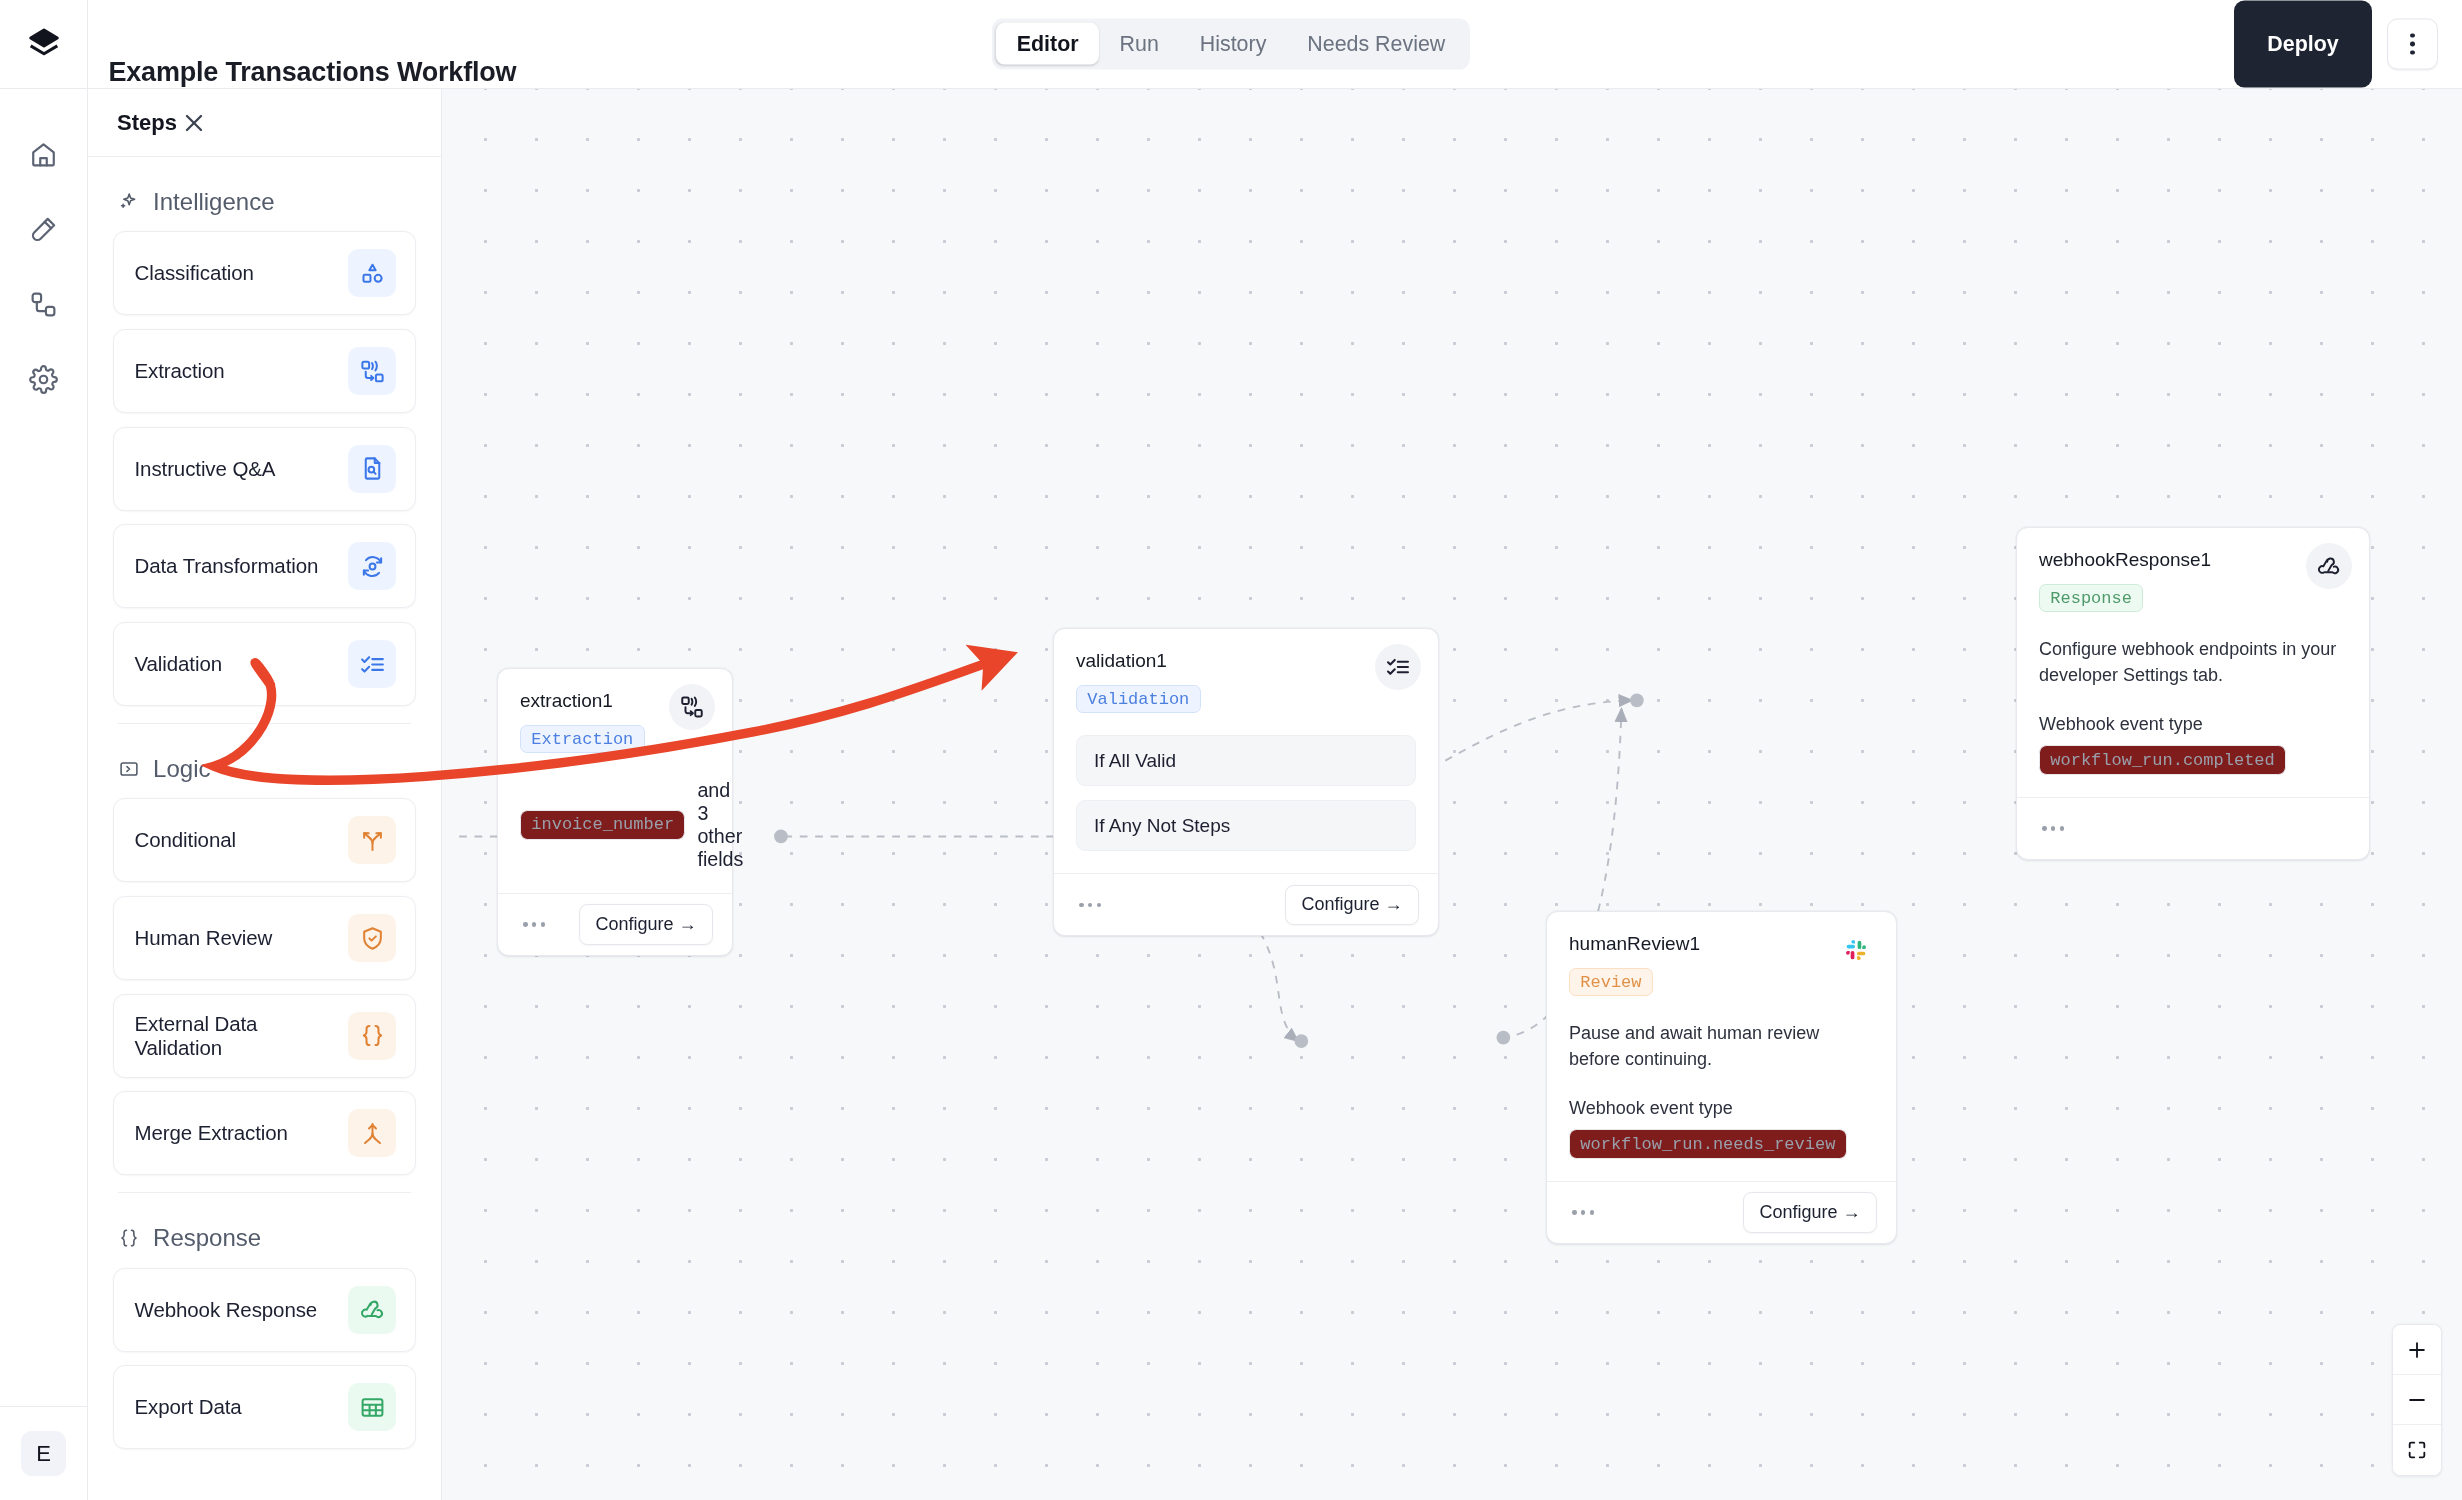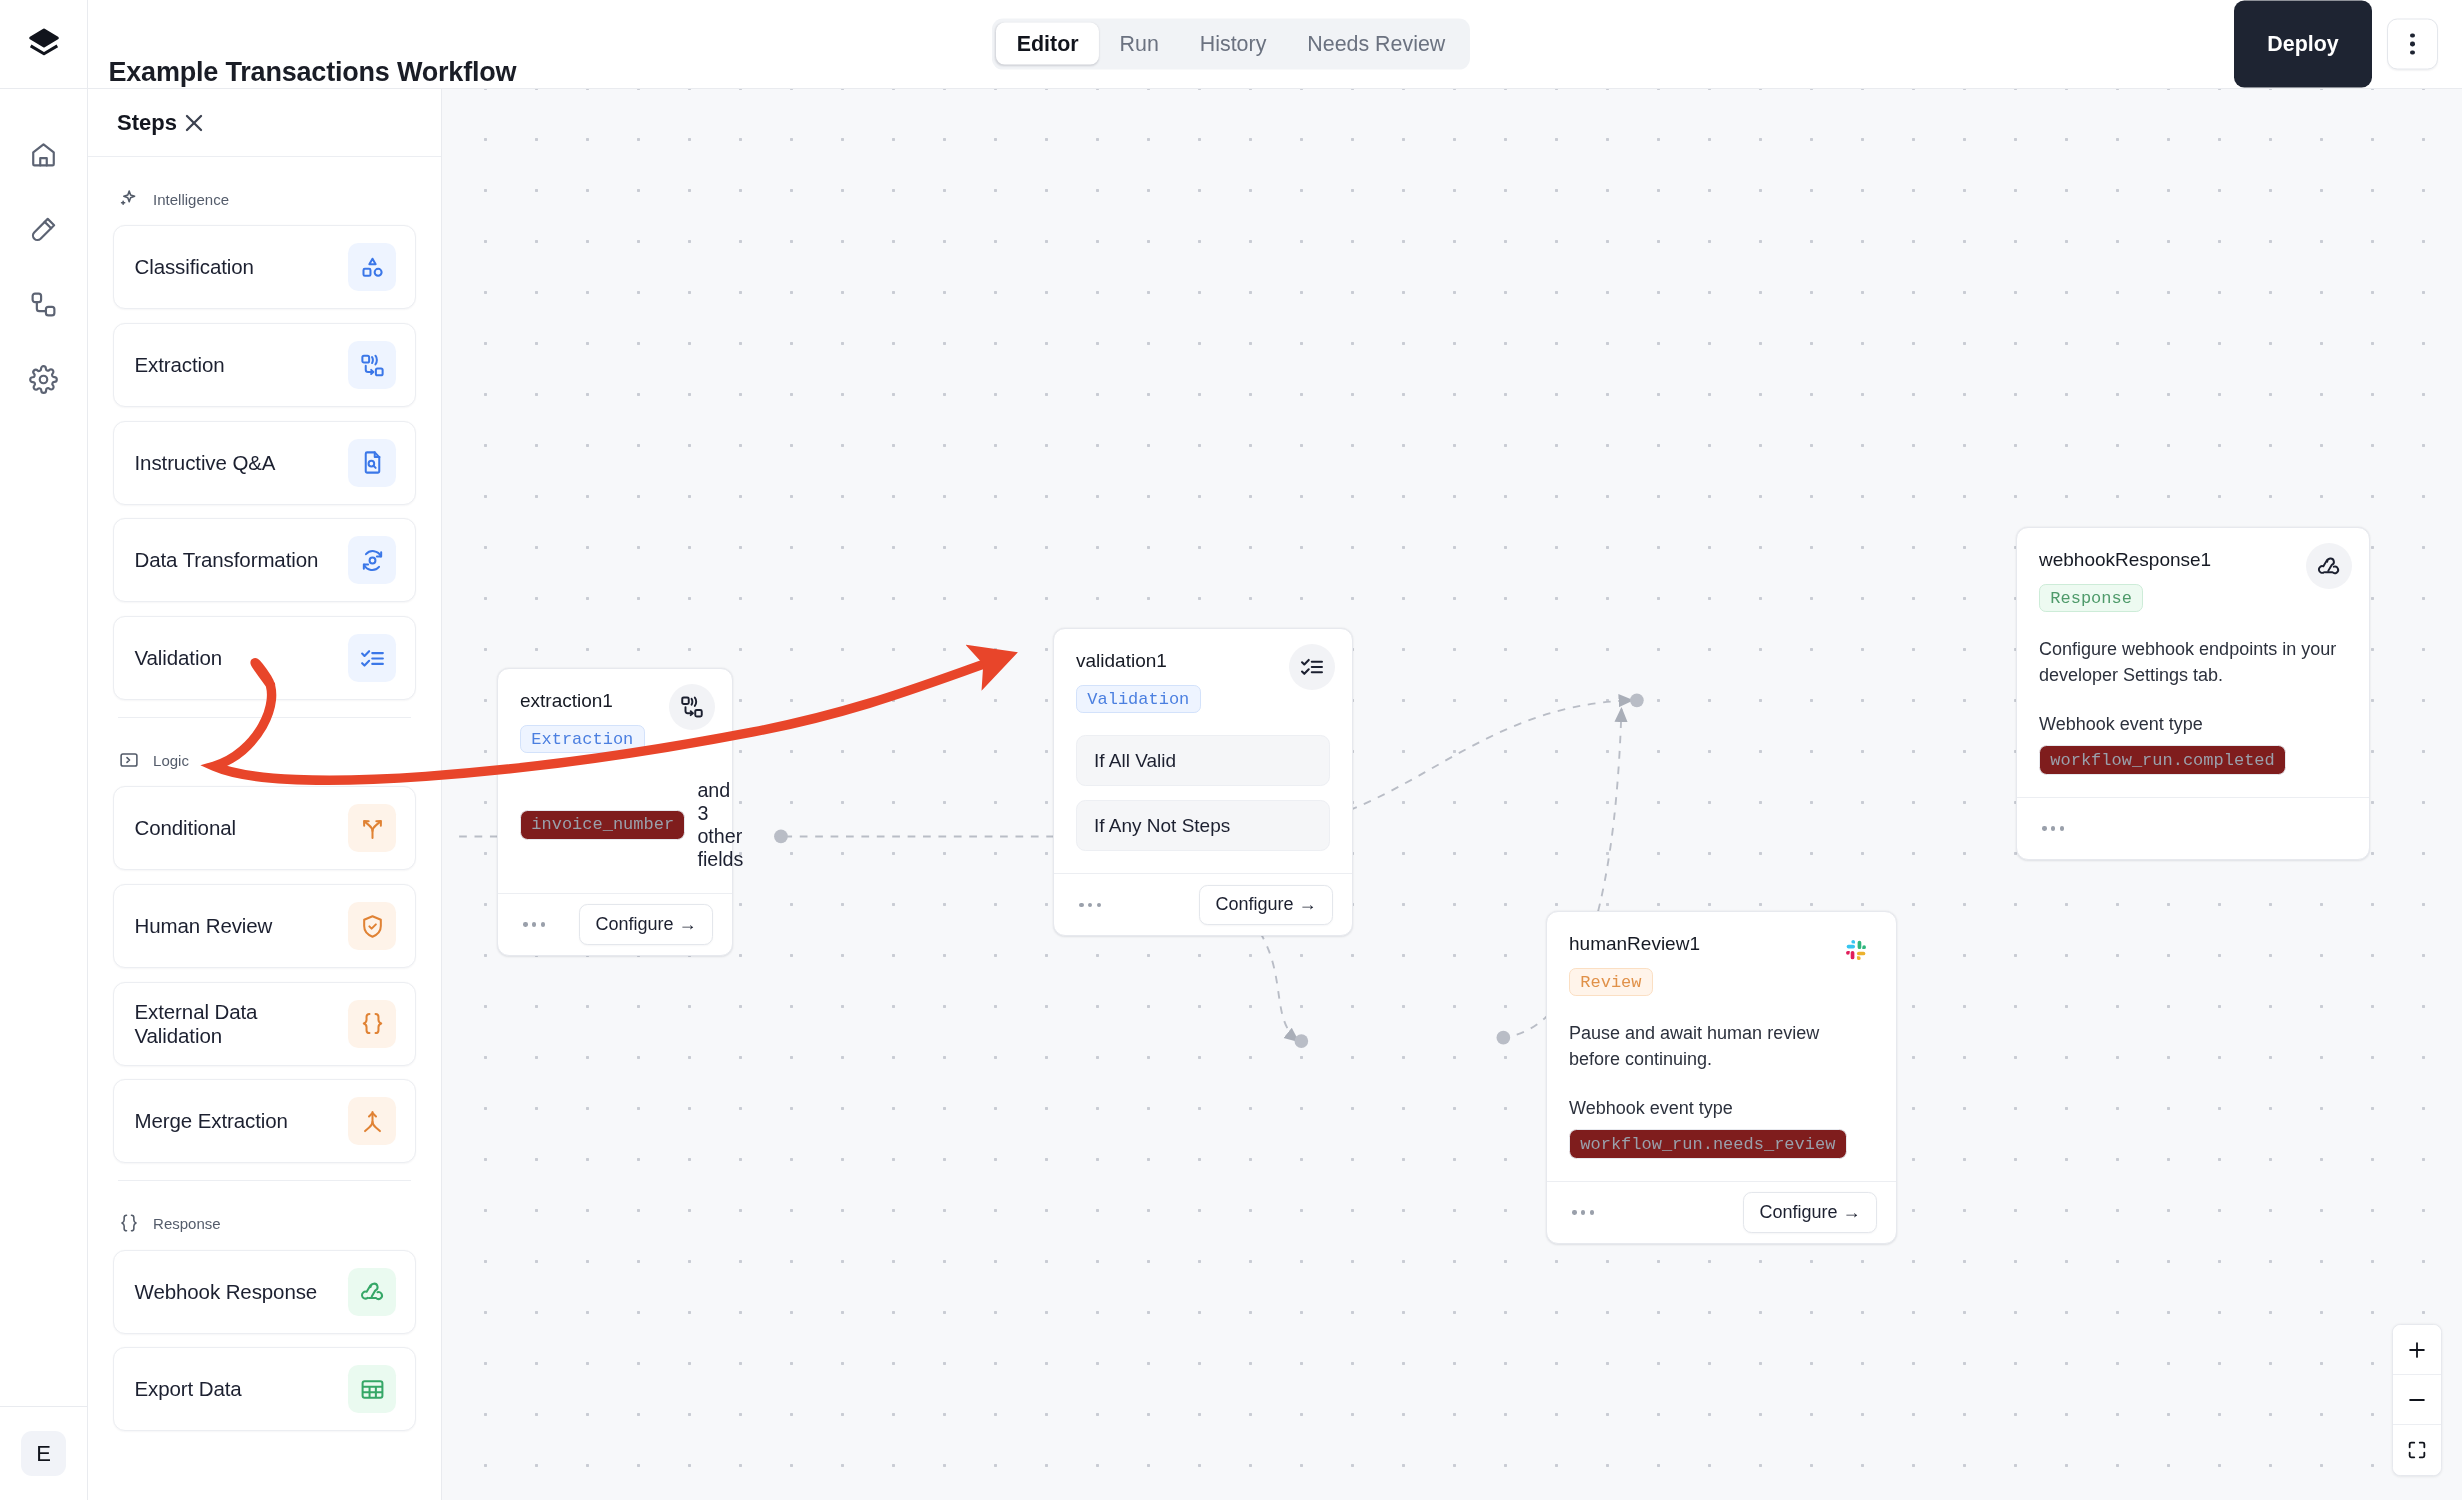--- a/index.html
+++ b/index.html
@@ -110,21 +110,21 @@
   .steps-title { font-size: 22px; font-weight: 600; color: #13161f; }
   .close-x { width: 34px; height: 34px; display: flex; align-items: center; justify-content: center; cursor: pointer; }
   .close-x svg { width: 26px; height: 26px; display: block; color: #3c4250; }
 
   .steps-scroll { flex: 1; overflow: hidden; padding: 0 25px; }
   .sect-head {
     display: flex; align-items: center; gap: 13px;
     padding: 31px 5.1px 15.4px 5.1px;
   }
   .sect-head .sect-ico { width: 22px; height: 22px; display: block; color: #525a68; flex: none; }
-  .sect-head .sect-label { font-size: 15px; color: #545c6b; font-weight: 400; }
+  .sect-head .sect-label { font-size: 24px; color: #545c6b; font-weight: 400; }
   .sect-div { height: 0.9px; background: #eceef2; margin: 17px 5.1px 0 5.1px; }
 
   .step-card {
     height: 84px;
     border: 0.9px solid #eceef2; border-radius: 12px;
     background: #ffffff;
     display: flex; align-items: center; justify-content: space-between;
     padding: 0 19px 0 20.5px;
     margin-bottom: 13.7px;
     cursor: grab;
@@ -518,21 +518,21 @@
         <div class="node-foot">
           <span class="ellipsis-btn">
               <i></i>
               <i></i>
               <i></i>
             </span>
           <button class="configure-btn">Configure →</button>
         </div>
       </div>
 
-      <div class="node" style="left:611px; top:539px; width:300px;">
+      <div class="node" style="left:611px; top:539px; width:386px;">
         <div class="node-body">
           <div class="node-title">validation1</div>
           <span class="node-badge badge-blue">Validation</span>
           <div class="node-ico">
             <svg viewBox="0 0 24 24" fill="none" stroke="currentColor" stroke-width="1.9" stroke-linecap="round" stroke-linejoin="round">
               <path d="M2.8 7.6 4.9 9.7 9 5.5"></path>
               <path d="M2.8 16.2 4.9 18.3 9 14.1"></path>
               <path d="M11.8 7.2h9.4M11.8 12h9.4M11.8 16.8h9.4"></path>
             </svg>
           </div>

